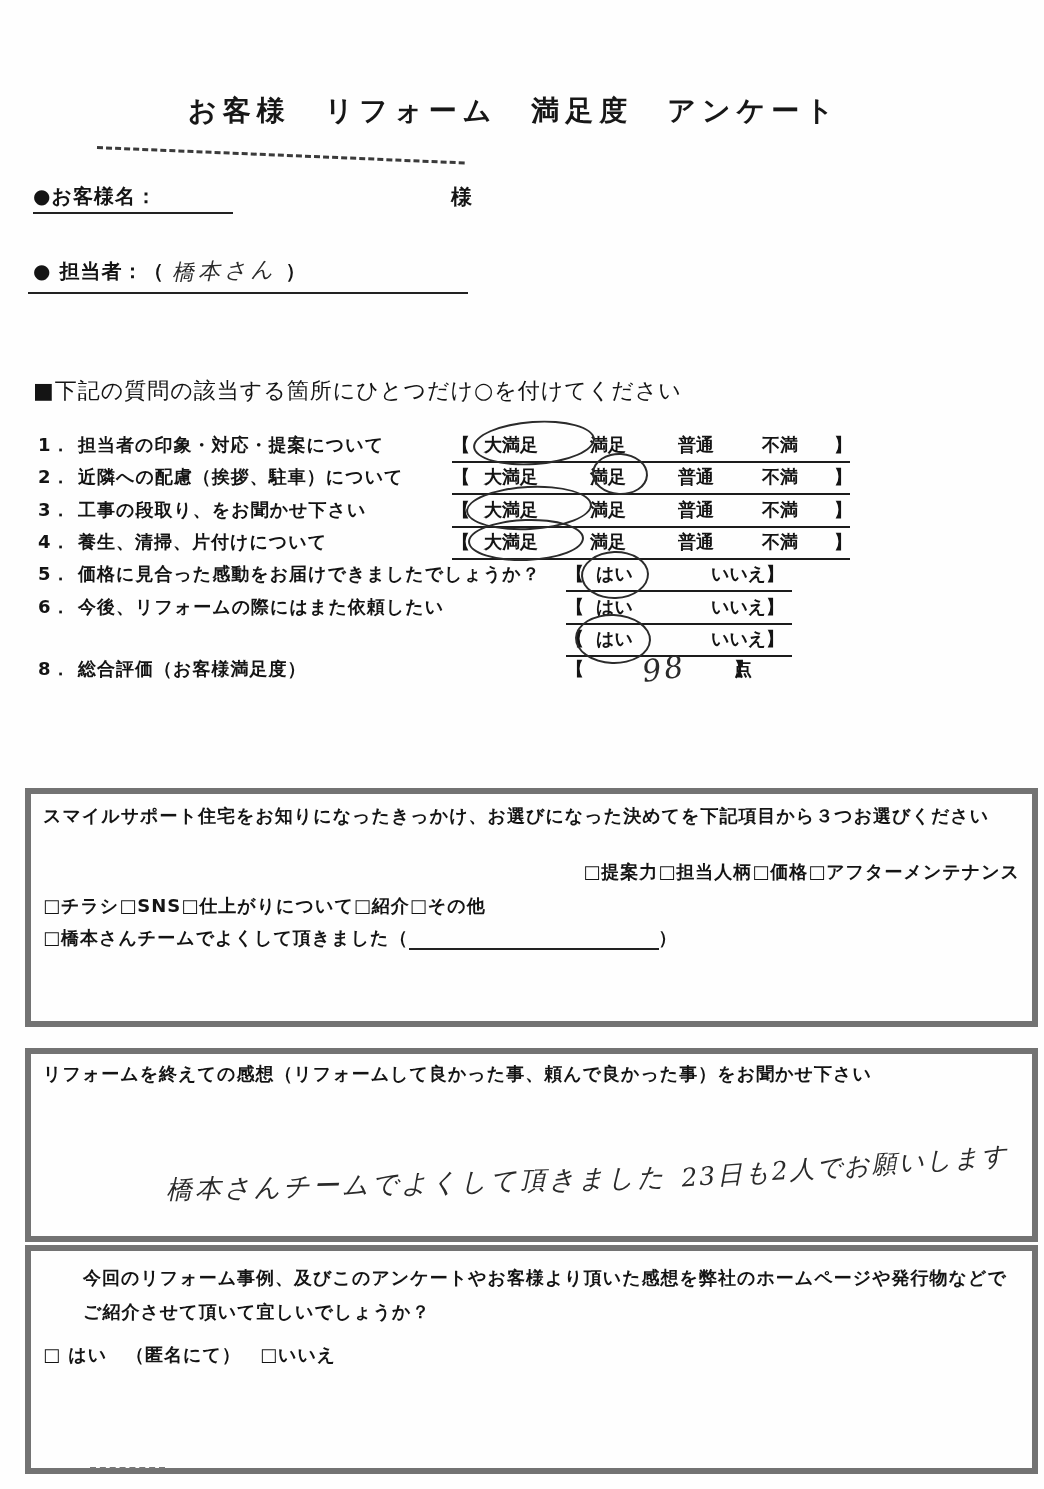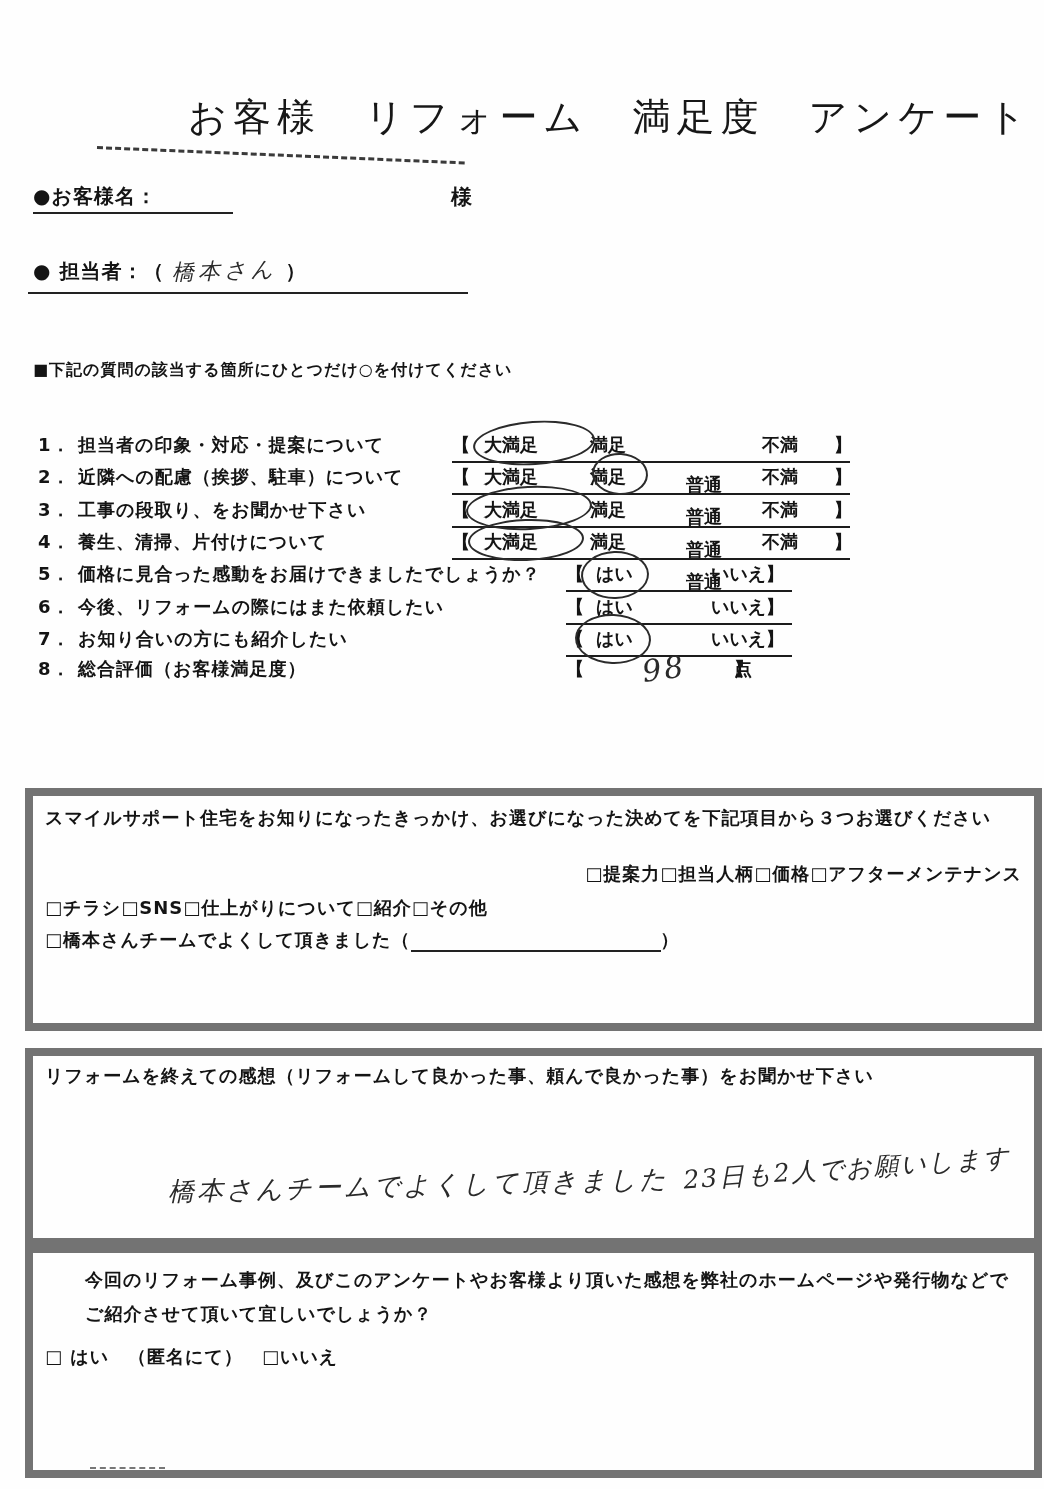--- a/index.html
+++ b/index.html
@@ -9,64 +9,64 @@
     margin:0 auto;
     background:#fefefe;
     font-family:"DejaVu Sans",sans-serif;
     color:#141414;
     overflow:hidden;
   }
   .abs{position:absolute;}
   
   .title{
     left:188px;top:92px;
-    font-size:38px;font-weight:400;letter-spacing:6px;
+    font-size:28px;font-weight:700;letter-spacing:6px;
     color:#171717;
   }
   .title-underline{
     left:97px;top:146px;width:368px;height:0;
     border-top:3px dashed #3a3a3a;
     transform:rotate(2.4deg);transform-origin:left center;
   }
   
   .field-label{font-size:20px;font-weight:700;letter-spacing:1px;}
   .customer-row{left:33px;top:183px;}
   .customer-line{left:33px;top:212px;width:200px;border-top:2px solid #222;}
   .sama{left:451px;top:183px;font-size:21px;font-weight:700;}
   .staff-row{left:33px;top:256px;}
   .staff-line{left:28px;top:292px;width:440px;border-top:2px solid #222;}
   .hand{
     font-family:"DejaVu Serif",serif;font-style:italic;
     color:#2a2a2a;font-weight:400;
   }
   .staff-name{display:inline-block;font-size:22px;transform:rotate(-2deg);letter-spacing:4px;}
   
-  .instruction{left:33px;top:360px;font-size:16px;font-weight:700;letter-spacing:1px;}
+  .instruction{left:33px;top:376px;font-size:22px;font-weight:400;letter-spacing:1px;}
   
   .q{left:38px;font-size:18px;font-weight:700;letter-spacing:1px;white-space:nowrap;}
   .qno{display:inline-block;width:40px;}
   .opts{height:28px;font-size:18px;font-weight:700;border-bottom:2px solid #1c1c1c;}
   .opts4{left:452px;width:398px;}
   .opts2{left:566px;width:226px;}
   .opts-score{left:566px;width:212px;height:34px;font-size:18px;font-weight:700;}
   .opts span,.opts-score span{position:absolute;top:0;white-space:nowrap;}
   .o-open{left:0;}
-  .opts4 .o0{left:32px;}  .opts4 .o1{left:138px;} .opts4 .o2{left:234px;margin-top:40px;} .opts4 .o3{left:310px;}
+  .opts4 .o0{left:32px;}  .opts4 .o1{left:138px;} .opts4 .o2{left:226px;} .opts4 .o3{left:310px;}
   .opts4 .o-close{left:382px;}
   .opts2 .o0{left:30px;}  .opts2 .o1{left:145px;}
   .opts2 .o-close{left:200px;}
   .opts-score .score{left:76px;top:-6px;font-size:30px;transform:rotate(-8deg);letter-spacing:3px;}
   .opts-score .unit{left:168px;}
   
   .circle{
     border:2px solid #2b2b2b;border-radius:50%;
     background:transparent;
   }
   
-  .box{border:8px solid #737373;background:transparent;}
+  .box{border:6px solid #737373;background:transparent;}
   .box1{left:25px;top:788px;width:1001px;height:227px;}
   .box2{left:25px;top:1040px;width:1001px;height:182px;margin-top:8px;}
   .box3{left:25px;top:1245px;width:1001px;height:217px;}
   .box .inner{position:absolute;left:12px;right:12px;font-size:18px;font-weight:700;letter-spacing:1px;}
   .b1-head{top:10px;}
   .b1-r1{top:66px;text-align:right;}
   .b1-r2{top:100px;}
   .b1-r3{top:132px;}
   .kw-blank{display:inline-block;width:250px;border-bottom:2px solid #222;height:20px;vertical-align:bottom;}
   .b2-head{top:8px;}
@@ -166,23 +166,20 @@
   <div class="abs q" style="top:595px">
     <span class="qno">6．</span><span>今後、リフォームの際にはまた依頼したい</span>
   </div>
   <div class="abs opts opts2" style="top:595px">
     <span class="o-open">【</span>
     <span class="o0">はい</span>
     <span class="o1">いいえ</span>
     <span class="o-close">】</span>
   </div>
 
-  <div class="abs q" style="top:627px">
-    <span class="qno">7．</span><span>お知り合いの方にも紹介したい</span>
-  </div>
   <div class="abs opts opts2" style="top:627px">
     <span class="o-open">【</span>
     <span class="o0">はい</span>
     <span class="o1">いいえ</span>
     <span class="o-close">】</span>
   </div>
   <div class="abs circle" style="left:575px;top:614px;width:72px;height:46px;transform:rotate(2deg);"></div>
 
   <div class="abs q" style="top:657px">
     <span class="qno">8．</span><span>総合評価（お客様満足度）</span>

